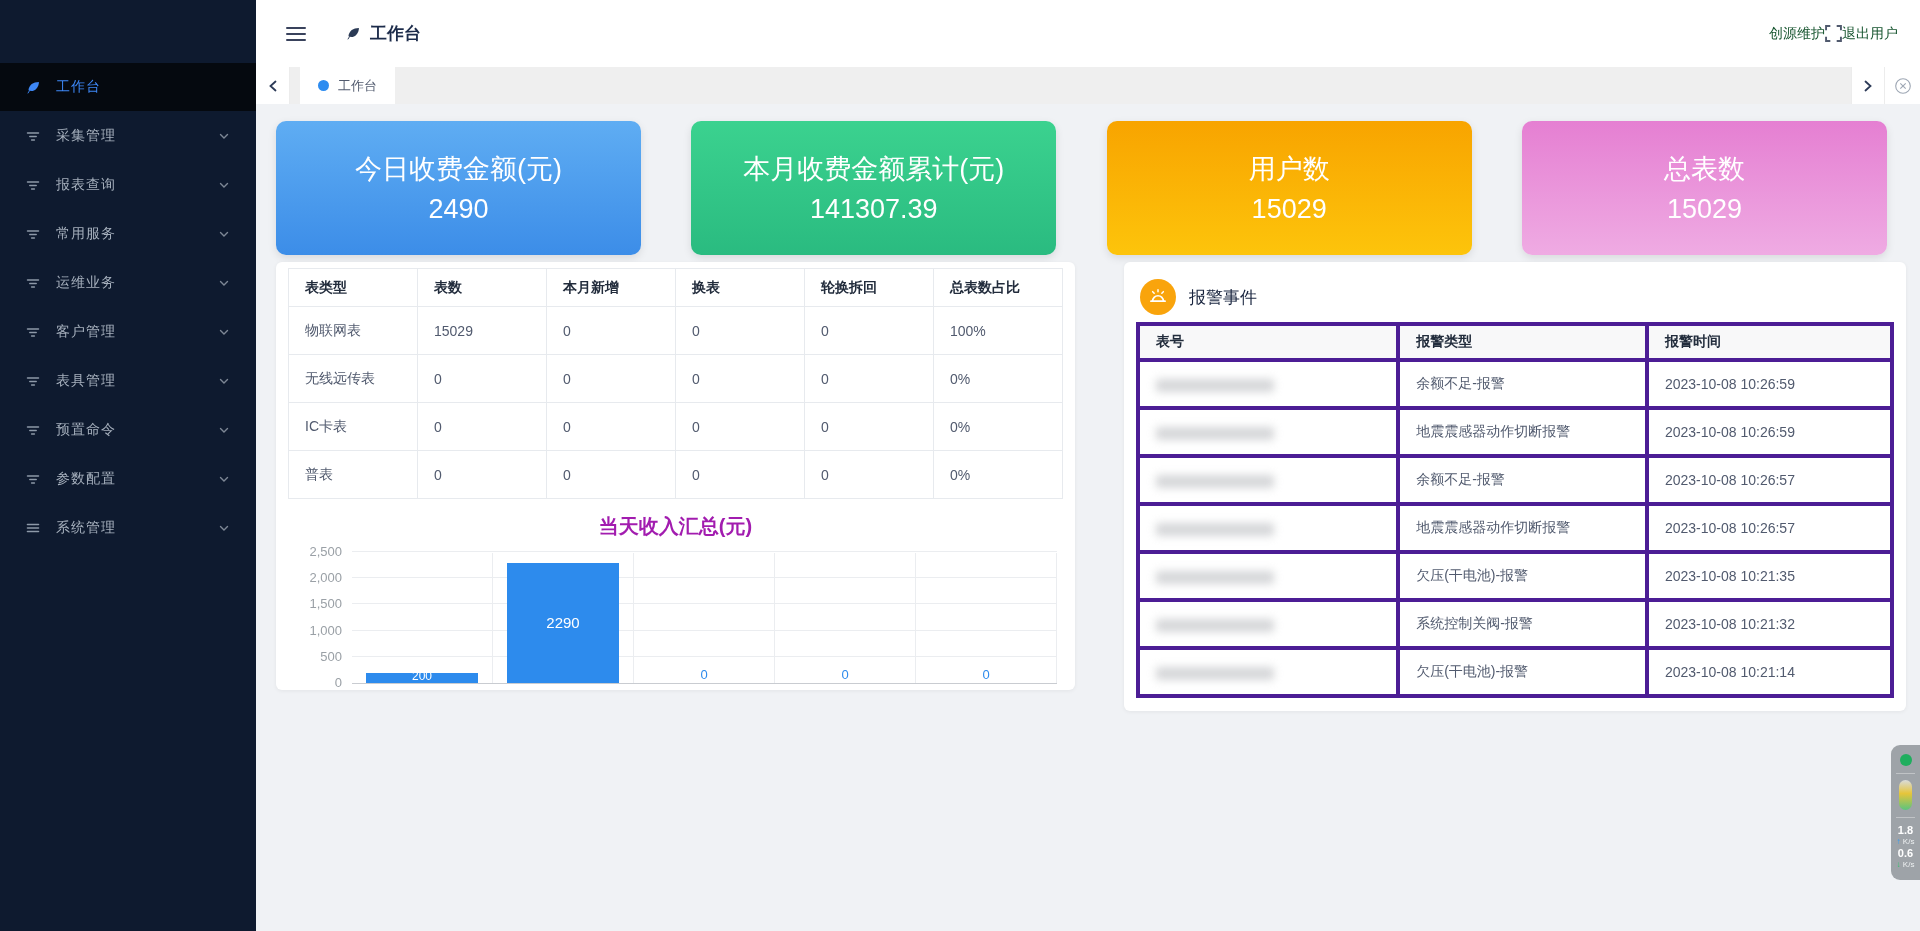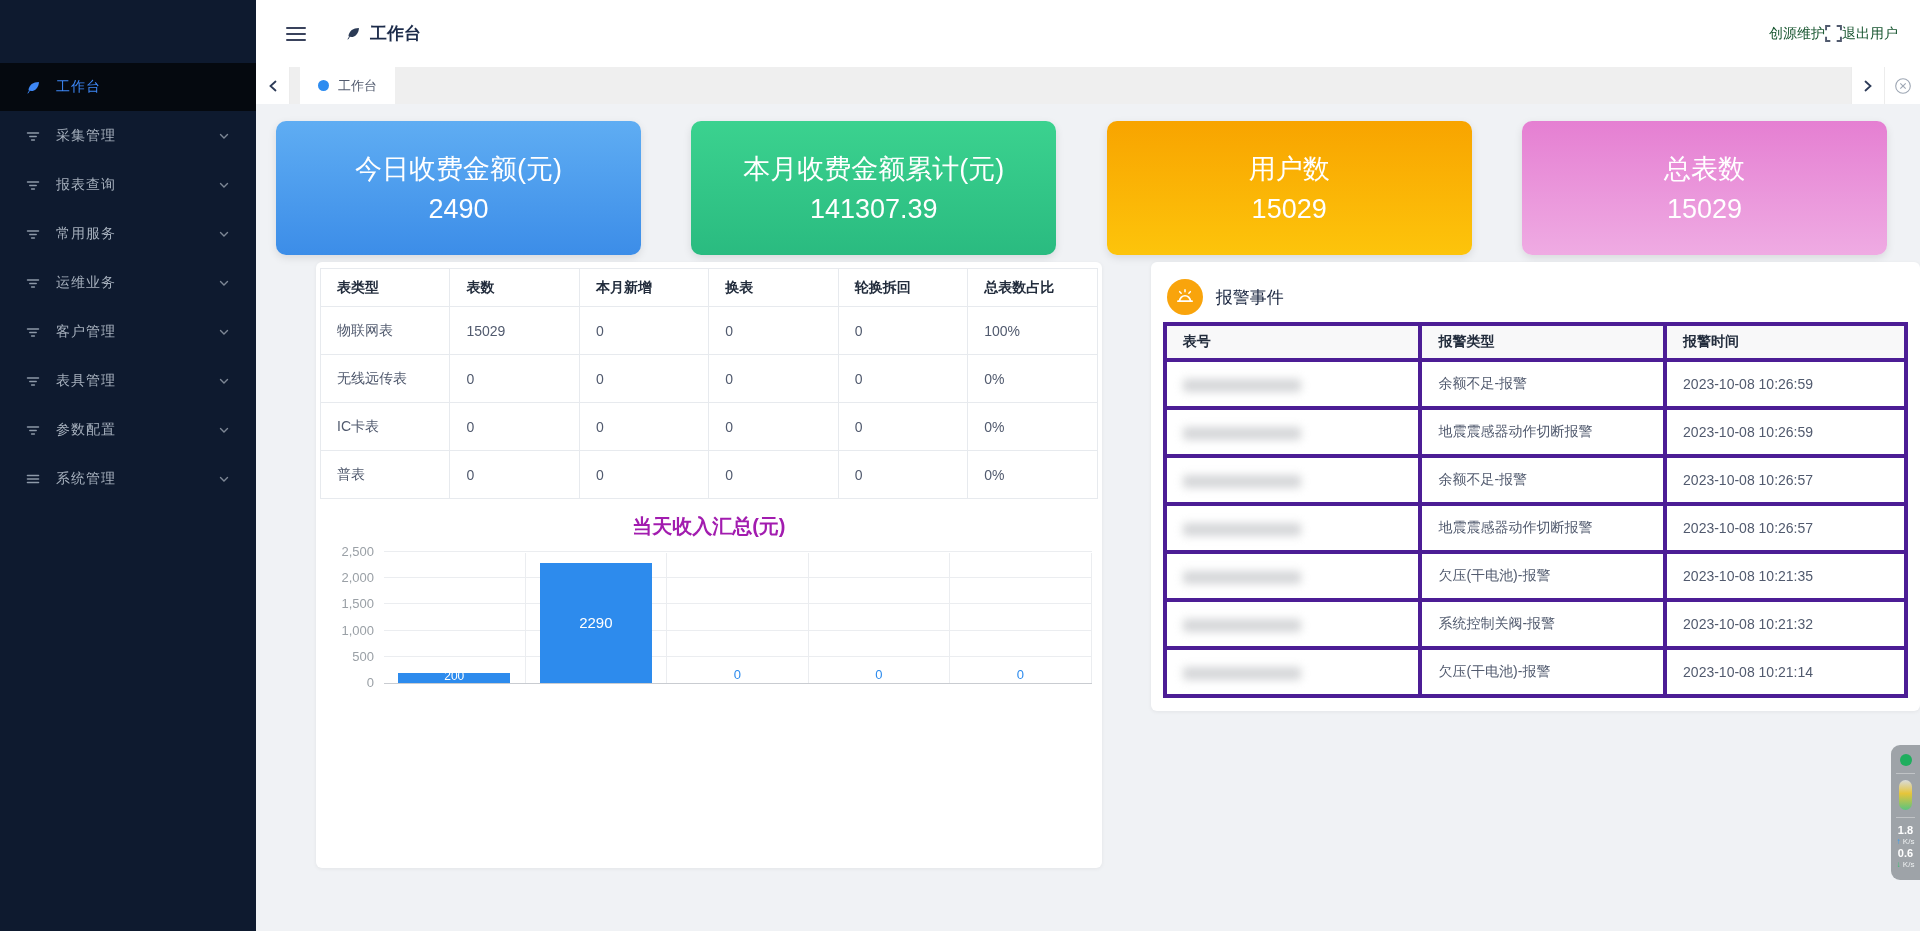--- a/index.html
+++ b/index.html
@@ -46,21 +46,21 @@
 
   .cards { display:flex; justify-content:space-between; padding:17px 33px 0 20px; }
   .card { width:365px; height:134px; border-radius:10px; color:#fff; text-align:center;
           display:flex; flex-direction:column; justify-content:center; gap:7px;
           box-shadow:0 3px 8px rgba(0,0,0,.10); }
   .card .t { font-size:27px; }
   .card .v { font-size:27px; }
 
   .panels { display:flex; gap:49px; padding:7px 0 0 20px; }
   .panel { background:#fff; border-radius:6px; box-shadow:0 1px 4px rgba(0,0,0,.06); }
-  .panel-left { width:799px; height:606px; padding:6px 4px;margin-left:40px; }
+  .panel-left { width:799px; height:428px; padding:6px 12px; }
   .panel-right { width:782px; height:449px; padding:10px 12px; }
 
   
   table.meter { width:100%; border-collapse:collapse; table-layout:fixed; }
   table.meter th, table.meter td { border:1px solid #e7eaee; font-size:14px; padding-left:16px; text-align:left; }
   table.meter th { height:38px; color:#222c3c; font-weight:bold; background:#fff; }
   table.meter td { height:48px; color:#515a6e; }
 
   
   .chart-title { margin-top:14px; text-align:center; font-size:20px; font-weight:bold; color:#a21caf; }
@@ -182,20 +182,33 @@
             </svg>
           </span>
         </div>
         <div class="side-item">
           <span class="mi">
             <svg width="14" height="14" viewBox="0 0 14 14">
               <path d="M1.5 4h11M3.8 7.5h6.4M5.6 11h2.8" stroke="currentColor" stroke-width="1.5" stroke-linecap="round" fill="none"></path>
             </svg>
           </span>
           <span class="lbl">表具管理</span>
+          <span class="chev">
+            <svg width="12" height="12" viewBox="0 0 12 12">
+              <path d="M2.5 4.5L6 8l3.5-3.5" fill="none" stroke="currentColor" stroke-width="1.4" stroke-linecap="round"></path>
+            </svg>
+          </span>
+        </div>
+        <div class="side-item">
+          <span class="mi">
+            <svg width="14" height="14" viewBox="0 0 14 14">
+              <path d="M1.5 4h11M3.8 7.5h6.4M5.6 11h2.8" stroke="currentColor" stroke-width="1.5" stroke-linecap="round" fill="none"></path>
+            </svg>
+          </span>
+          <span class="lbl">预置命令</span>
           <span class="chev">
             <svg width="12" height="12" viewBox="0 0 12 12">
               <path d="M2.5 4.5L6 8l3.5-3.5" fill="none" stroke="currentColor" stroke-width="1.4" stroke-linecap="round"></path>
             </svg>
           </span>
         </div>
         <div class="side-item">
           <span class="mi">
             <svg width="14" height="14" viewBox="0 0 14 14">
               <path d="M1.5 4h11M3.8 7.5h6.4M5.6 11h2.8" stroke="currentColor" stroke-width="1.5" stroke-linecap="round" fill="none"></path>

